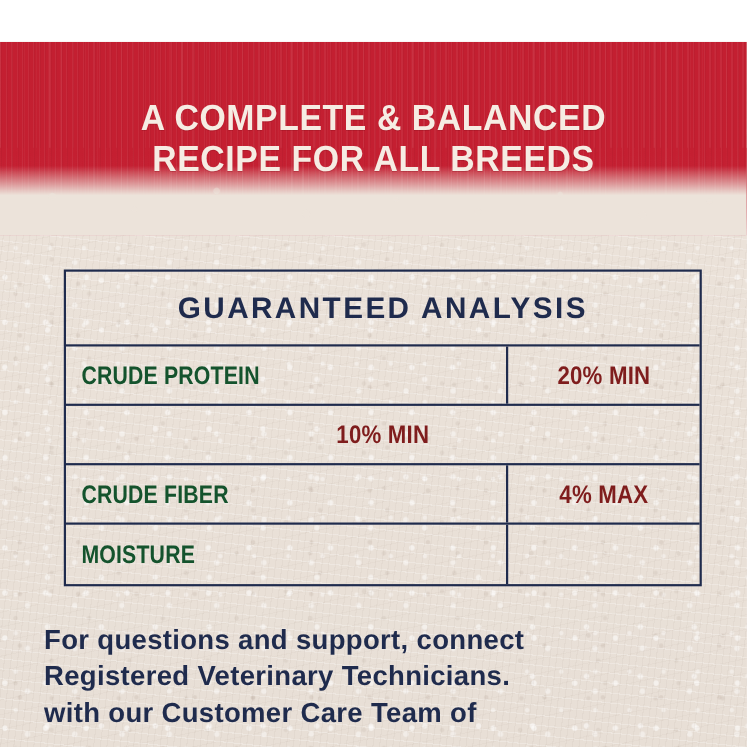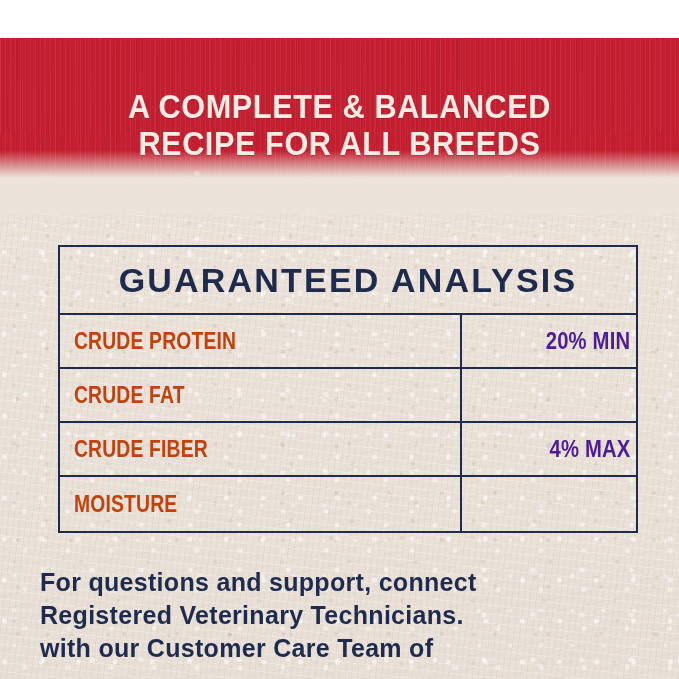--- a/index.html
+++ b/index.html
@@ -186,52 +186,52 @@
     display: flex;
     align-items: center;
     justify-content: center;
     border-bottom: 2.5px solid #1f2b4d;
     box-sizing: border-box;
   }
   .ga-title {
     color: #1f2b4d;
     font-family: "Liberation Sans", sans-serif;
     font-weight: bold;
-    font-size: 34px;
+    font-size: 27px;
     letter-spacing: 2.2px;
     white-space: nowrap;
   }
   .ga-row {
     display: flex;
     height: 54px;
     border-bottom: 2.5px solid #1f2b4d;
     box-sizing: border-box;
   }
   .ga-row:last-child { border-bottom: none; gap: 24px; }
   .ga-cell-label {
     flex: 0 0 402px;
     display: flex;
     align-items: center;
     padding-left: 14px;
     box-sizing: border-box;
     border-right: 2.5px solid #1f2b4d;
-    color: #c2410c;
+    color: #14532d;
     font-family: "Liberation Sans", sans-serif;
     font-weight: bold;
     font-size: 23px;
     letter-spacing: 0.2px;
     transform-origin: left center;
   }
   .ga-cell-label span { display: inline-block; transform: scaleX(0.84); transform-origin: left center; }
   .ga-cell-value {
     flex: 1 1 auto;
     display: flex;
     align-items: center;
-    justify-content: flex-end;
-    color: #4c1d95;
+    justify-content: center;
+    color: #7f1d1d;
     font-family: "Liberation Sans", sans-serif;
     font-weight: bold;
     font-size: 23px;
     letter-spacing: 0.2px;
   }
   .ga-cell-value span { display: inline-block; transform: scaleX(0.88); }
 
   
   .footer-note {
     position: absolute;
@@ -278,22 +278,22 @@
     <div class="ga-row">
       <div class="ga-cell-label">
         <span>CRUDE PROTEIN</span>
       </div>
       <div class="ga-cell-value">
         <span>20% MIN</span>
       </div>
     </div>
 
     <div class="ga-row">
-      <div class="ga-cell-label">
-        <span>CRUDE FAT</span>
+      <div class="ga-cell-value">
+        <span>10% MIN</span>
       </div>
     </div>
 
     <div class="ga-row">
       <div class="ga-cell-label">
         <span>CRUDE FIBER</span>
       </div>
       <div class="ga-cell-value">
         <span>4% MAX</span>
       </div>

